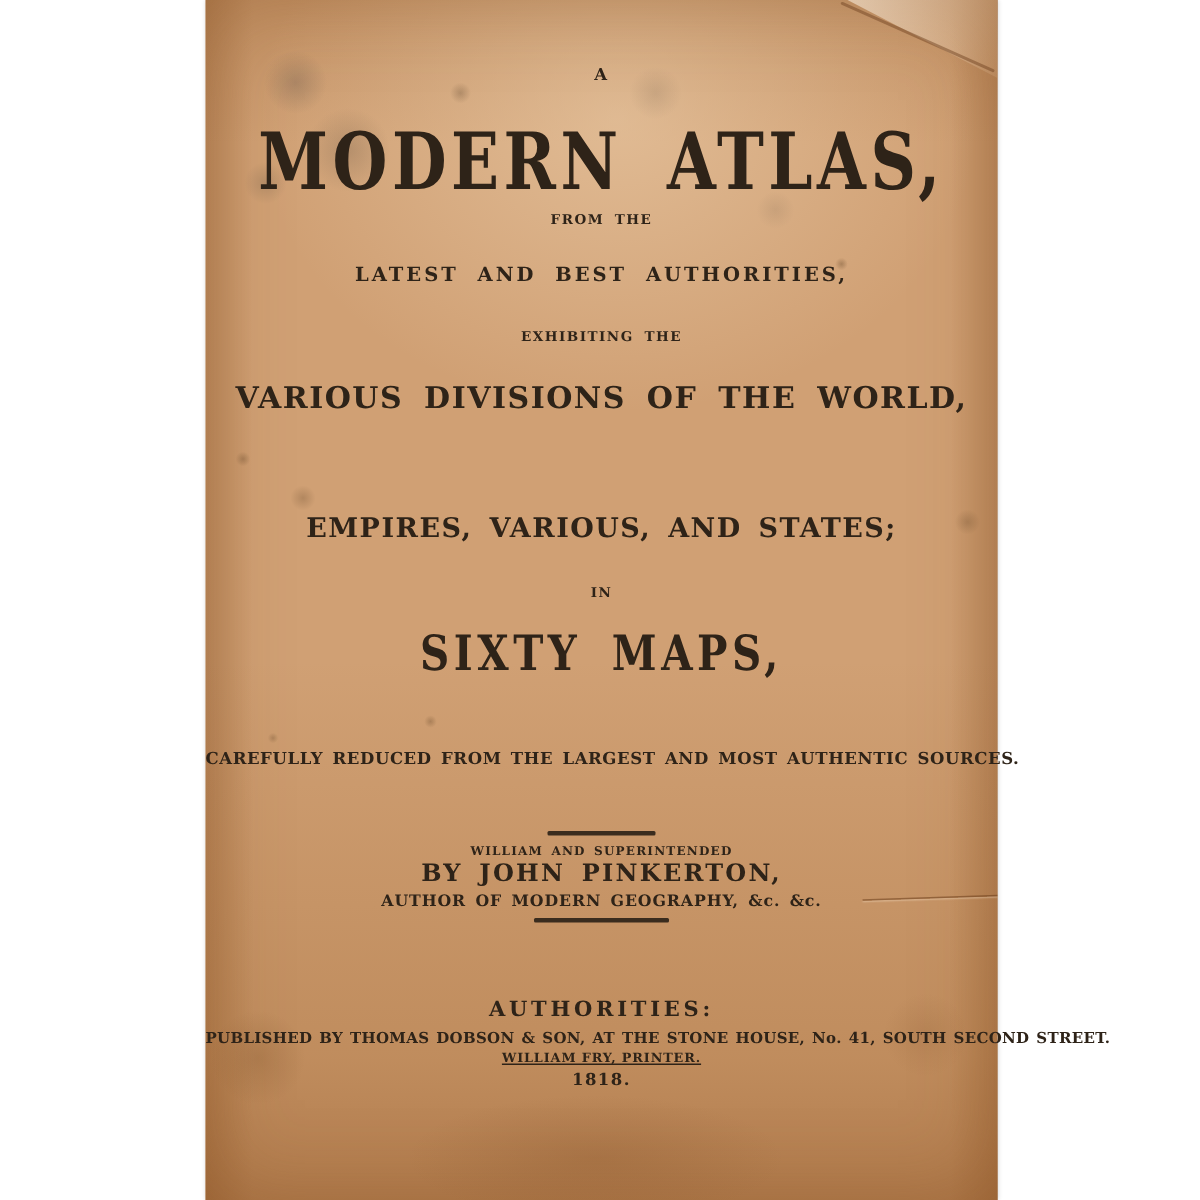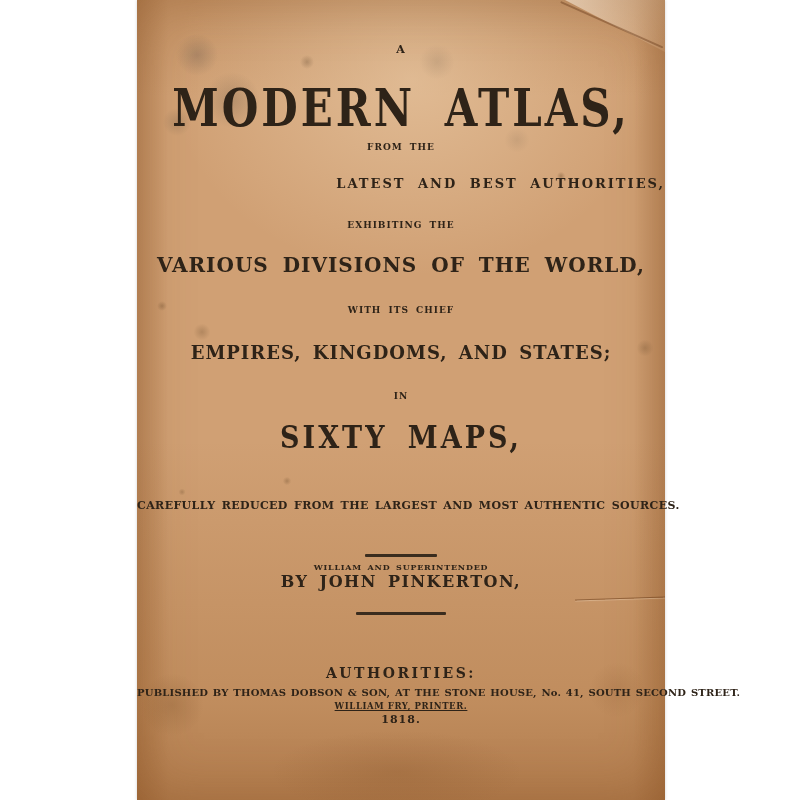--- a/index.html
+++ b/index.html
@@ -62,21 +62,21 @@
     text-align:center;
     color:#2e2318;
     font-weight:700;
     line-height:1;
     white-space:nowrap;
   }
   .half-title   {top:44px; font-size:11px; letter-spacing:1px;}
   .main-title   {top:82px; font-size:42px; letter-spacing:3px; word-spacing:12px;
                  transform:scaleY(1.25); transform-origin:center top;}
   .from-the     {top:143px;font-size:9px;  letter-spacing:1px; word-spacing:3px;}
-  .authorities  {top:177px;font-size:13px; letter-spacing:2px; word-spacing:6px;text-align:right;}
+  .authorities  {top:177px;font-size:13px; letter-spacing:2px; word-spacing:6px;}
   .exhibiting   {top:221px;font-size:9px;  letter-spacing:1px; word-spacing:3px;}
   .divisions    {top:255px;font-size:20px; letter-spacing:1px; word-spacing:6px;}
   .with-chief   {top:306px;font-size:9px;  letter-spacing:1px; word-spacing:3px;}
   .empires      {top:344px;font-size:18px; letter-spacing:1px; word-spacing:4px;}
   .in-word      {top:392px;font-size:9px;  letter-spacing:1px;}
   .sixty-maps   {top:420px;font-size:27px; letter-spacing:3px; word-spacing:8px;
                  transform:scaleY(1.2); transform-origin:center top;}
   .reduced      {top:500px;font-size:11px;letter-spacing:0.4px; word-spacing:2px;text-align:center;}
   .rule{
     position:absolute;left:50%;transform:translateX(-50%);
@@ -102,29 +102,29 @@
     <div class="corner-fold"></div>
     <div class="fold-crease-line"></div>
     <div class="right-crease-line"></div>
 
     <div class="line half-title">A</div>
     <div class="line main-title">MODERN ATLAS,</div>
     <div class="line from-the">FROM THE</div>
     <div class="line authorities">LATEST AND BEST AUTHORITIES,</div>
     <div class="line exhibiting">EXHIBITING THE</div>
     <div class="line divisions">VARIOUS DIVISIONS OF THE WORLD,</div>
-    <div class="line with-chief">WITH ITS CHIEF</div>
-    <div class="line empires">EMPIRES, KINGDOMS, AND STATES;</div>
+    <div class="line empires">EMPIRES, VARIOUS, AND STATES;</div>
     <div class="line in-word">IN</div>
     <div class="line sixty-maps">SIXTY MAPS,</div>
     <div class="line reduced">CAREFULLY REDUCED FROM THE LARGEST AND MOST AUTHENTIC SOURCES.</div>
 
     <div class="rule rule-top"></div>
     <div class="line directed">WILLIAM AND SUPERINTENDED</div>
     <div class="line by-author">BY JOHN PINKERTON,</div>
+    <div class="line author-of">AUTHOR OF MODERN GEOGRAPHY, &amp;c. &amp;c.</div>
     <div class="rule rule-bottom"></div>
 
     <div class="line city">AUTHORITIES:</div>
     <div class="line publisher">PUBLISHED BY THOMAS DOBSON &amp; SON, AT THE STONE HOUSE, No. 41, SOUTH SECOND STREET.</div>
     <div class="line printer">WILLIAM FRY, PRINTER.</div>
     <div class="line year">1818.</div>
   </div>
 </div>
 
 </body></html>

